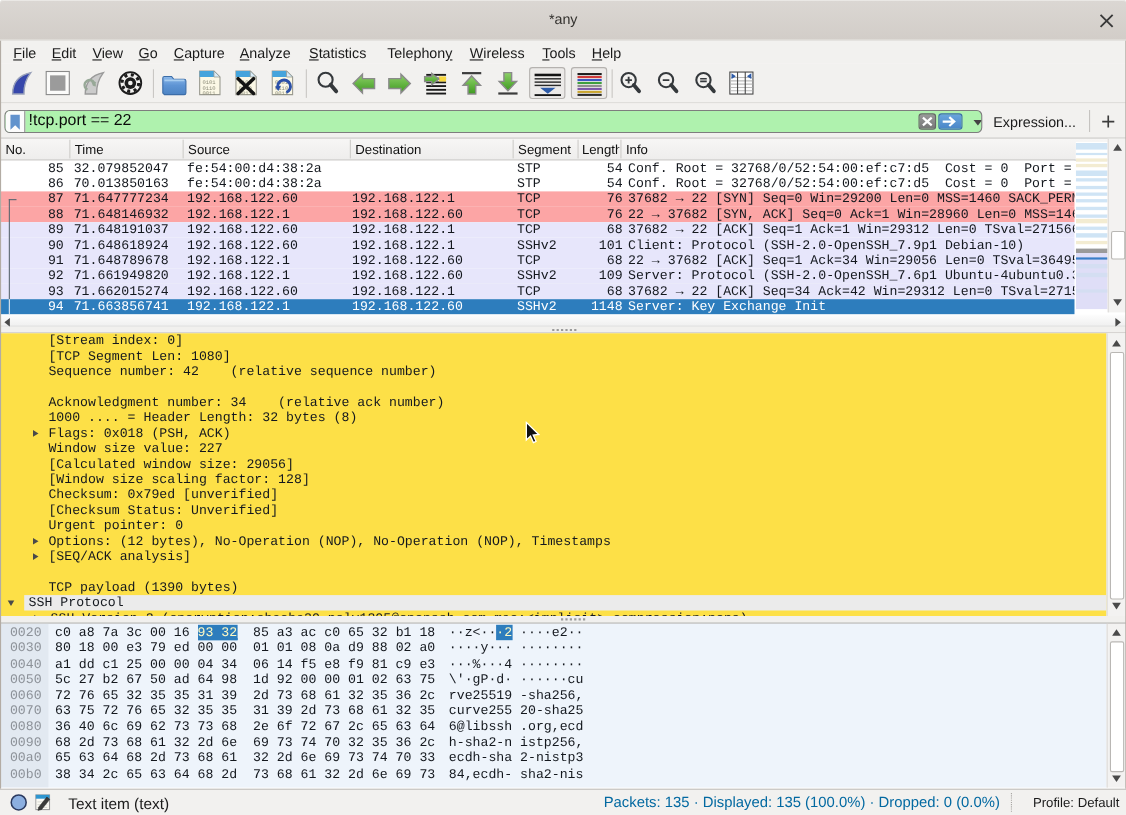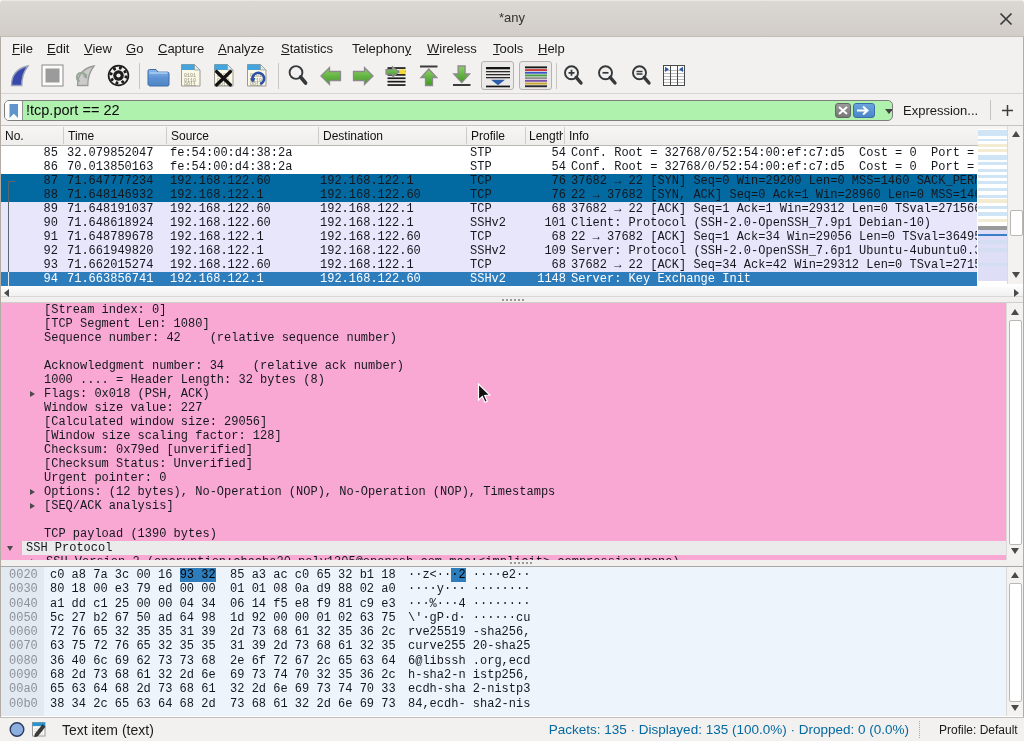--- a/index.html
+++ b/index.html
@@ -27,39 +27,39 @@
 #phead{left:0;top:125px;width:1024px;height:21px;background:linear-gradient(#f7f6f5,#eeedec);border-bottom:1px solid #bab8b5;border-top:1px solid #c6c4c1}
 .hc{top:129px;font-size:12px;color:#111;white-space:nowrap;overflow:hidden}
 .hsep{top:127px;width:1px;height:17px;background:#ceccc9}
 #plist{left:0;top:146px;width:977px;height:140px;overflow:hidden;background:#fff}
 .prow{position:absolute;left:0;width:977px;height:14px}
 .prow span{position:absolute;font:12px "Liberation Mono",monospace;white-space:pre;line-height:14px;color:#14181e}
 .c0{left:0;width:58px;text-align:right}
 .c1{left:67px}.c2{left:170px}.c3{left:320px}.c4{left:470px}
 .c5{left:498px;width:68px;text-align:right}
 .c6{left:571px;width:406px;overflow:hidden}
-.rowg{background:#0369a1}
+.rowg{background:#fca5a5}
 .rowl{background:#e7e6fb}
 .rowsel{background:#2d7dbd}
 .rowsel span{color:#fff}
 #minimap{left:978px;top:129px;width:29px;height:155px;background:#fff;overflow:hidden}
 .st{position:absolute;left:0;width:29px}
 #vsb1{left:1007px;top:126px;width:17px;height:158px;background:#f3f2f1;border-left:1px solid #dcdad7}
 #hsb1{left:0;top:286px;width:1024px;height:11px;background:linear-gradient(#fdfdfd,#f0f0f0);border-bottom:1px solid #d8d8d8}
 #split1{left:0;top:297px;width:1024px;height:6px;background:#f1f0ee;border-bottom:1px solid #d0cecb}
-#details{left:0;top:303px;width:1006px;height:257px;background:#f9a8d4;overflow:hidden}
+#details{left:0;top:303px;width:1006px;height:257px;background:#fde047;overflow:hidden}
 .drow{position:absolute;left:0;width:1006px;height:14px}
 #split2{left:0;top:560px;width:1024px;height:7px;background:#f1f0ee;border-bottom:1px solid #a9a7a4}
 #hexpane{left:0;top:567px;width:1006px;height:149px;background:#eef4fb;overflow:hidden}
 #hexoff{left:0;top:0;width:44px;height:149px;background:#e2e9f1}
 .hrow{position:absolute;height:14px}
 .hoff{left:9px;color:#8d9299}
 .hhex{left:50px}
 .hasc{left:408px}
-.hl{background:#2d7dbd;color:#000000}
+.hl{background:#2d7dbd;color:#fef9c3}
 #vsb2{left:1006px;top:303px;width:18px;height:257px;background:#f3f2f1;border-left:1px solid #dcdad7}
 #vsb3{left:1006px;top:567px;width:18px;height:149px;background:#f3f2f1;border-left:1px solid #dcdad7}
 #statusbar{left:0;top:717px;width:1024px;height:24px;background:#f2f1ef;border-top:1px solid #c2c0bd}
 .sbtext{top:723px;font-size:12px;color:#1b1b1b}
 .dots{height:3px;width:22px;border-top:2px dotted #9a9a9a}
 .arrbtn{width:0;height:0;position:absolute}
 .exp{position:absolute;top:3.5px;width:0;height:0;border-left:5px solid #4a4a4a;border-top:3.5px solid transparent;border-bottom:3.5px solid transparent}
 .expd{position:absolute;top:5px;width:0;height:0;border-top:5px solid #4a4a4a;border-left:3.5px solid transparent;border-right:3.5px solid transparent}
 .thumb{position:absolute;background:#fff;border:1px solid #b9b7b4;border-radius:2px}
 </style></head>
@@ -255,21 +255,21 @@
 <div class="abs" id="fsep"></div>
 <svg class="abs" style="left:1001px;top:104px" width="13" height="13">
     <path d="M6.5 1 v11 M1 6.5 h11" stroke="#3c3c3c" stroke-width="1.5"></path>
   </svg>
 
 <div class="abs" id="phead"></div>
 <div class="abs hc" style="left:5px;width:55px">No.</div>
 <div class="abs hc" style="left:68px;width:95px">Time</div>
 <div class="abs hc" style="left:171px;width:144px">Source</div>
 <div class="abs hc" style="left:323px;width:140px">Destination</div>
-<div class="abs hc" style="left:471px;width:52px">Profile</div>
+<div class="abs hc" style="left:471px;width:52px">Segment</div>
 <div class="abs hc" style="left:529px;width:34px">Length</div>
 <div class="abs hc" style="left:569px;width:100px">Info</div>
 <div class="abs hsep" style="left:63px"></div>
 <div class="abs hsep" style="left:166px"></div>
 <div class="abs hsep" style="left:318px"></div>
 <div class="abs hsep" style="left:466px"></div>
 <div class="abs hsep" style="left:525px"></div>
 <div class="abs hsep" style="left:564px"></div>
 
 <div class="abs" id="plist">

